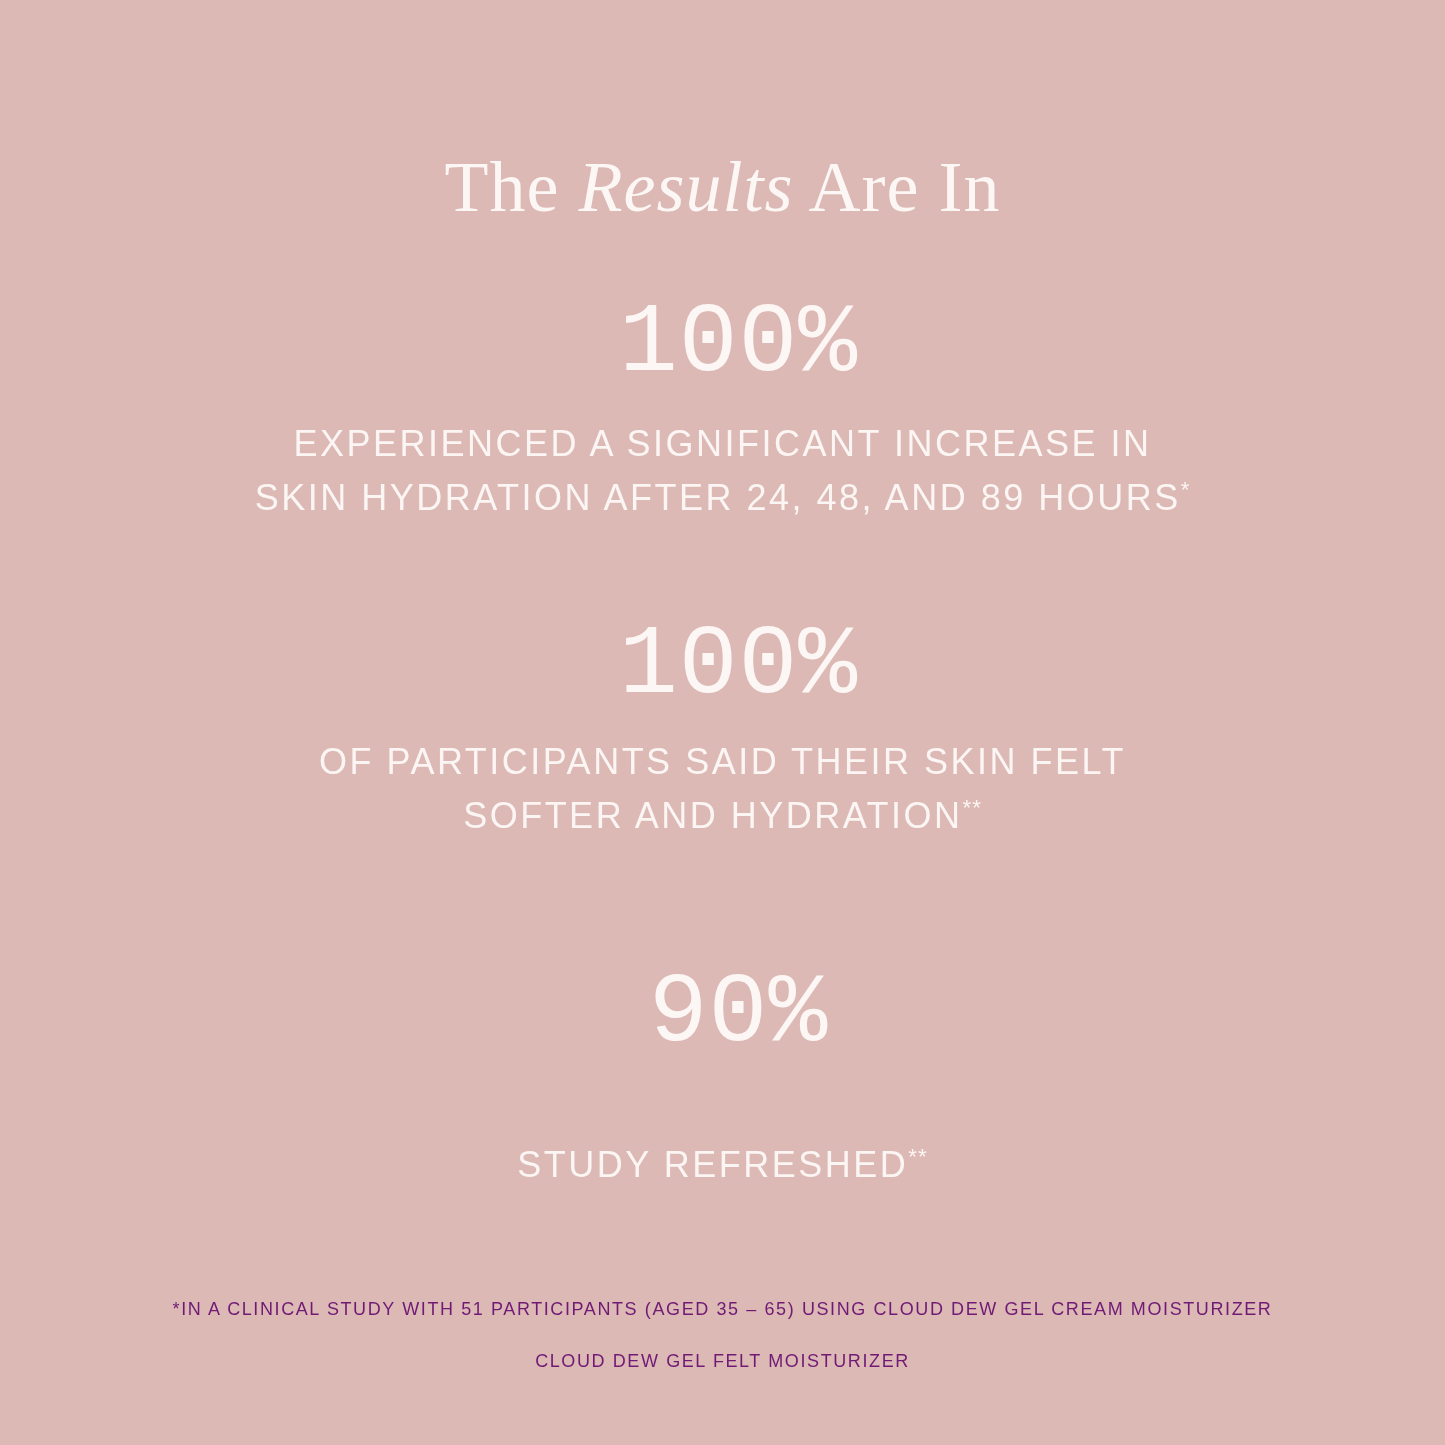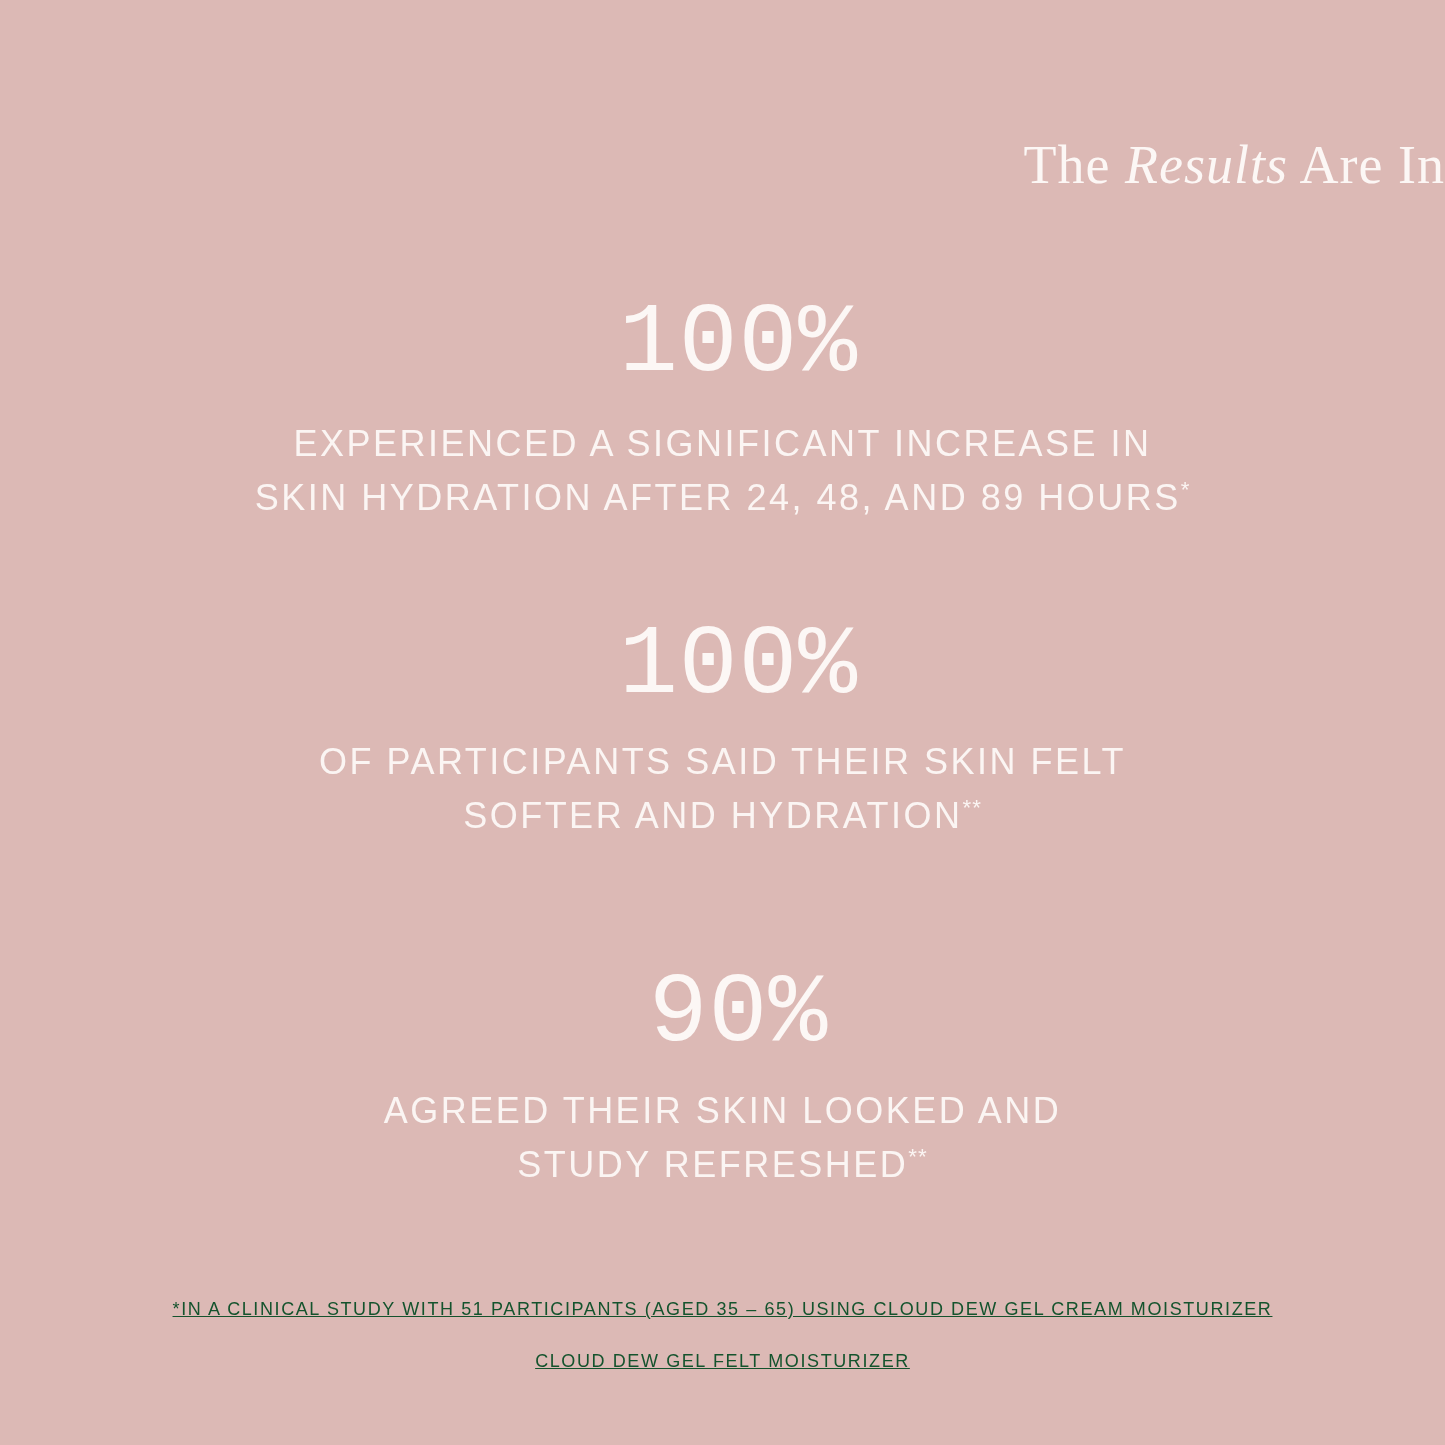--- a/index.html
+++ b/index.html
@@ -15,24 +15,24 @@
     background: #dcb9b5;
     color: #fcf7f5;
     font-family: "Liberation Sans", sans-serif;
     overflow: hidden;
   }
   .page-title {
     position: absolute;
     top: 100px;
     left: 0;
     width: 100%;
-    text-align: right;
+    text-align: center;
     font-family: "Liberation Serif", serif;
     font-weight: 400;
-    font-size: 54px;
+    font-size: 72px;
     line-height: 1.1;
     letter-spacing: 1px;
   }
   .page-title .em {
     font-style: italic;
   }
   .stat-value {
     position: absolute;
     left: 16px;
     width: 100%;
@@ -69,35 +69,34 @@
   .footnotes {
     position: absolute;
     top: 1296px;
     left: 0;
     width: 100%;
     text-align: center;
     font-size: 18px;
     font-weight: 400;
     letter-spacing: 1.6px;
     line-height: 1.45;
-    color: #14532d;
-    text-decoration: underline;
+    color: #701a75;
   }
 </style>
 </head>
 <body>
 
 <div class="canvas">
 
   <h1 class="page-title"><span>The </span><span class="em">Results</span><span> Are In</span></h1>
 
   <div class="stat-value stat-value-1">100%</div>
   <div class="stat-desc stat-desc-1"><span>EXPERIENCED A SIGNIFICANT INCREASE IN</span><br><span>SKIN HYDRATION AFTER 24, 48, AND 89 HOURS</span><sup>*</sup></div>
 
   <div class="stat-value stat-value-2">100%</div>
   <div class="stat-desc stat-desc-2"><span>OF PARTICIPANTS SAID THEIR SKIN FELT</span><br><span>SOFTER AND HYDRATION</span><sup>**</sup></div>
 
   <div class="stat-value stat-value-3">90%</div>
-  <div class="stat-desc stat-desc-3"><span>AGREED THEIR SKIN LOOKED AND</span><br><span>STUDY REFRESHED</span><sup>**</sup></div>
+  <div class="stat-desc stat-desc-3"><br><span>STUDY REFRESHED</span><sup>**</sup></div>
 
   <div class="footnotes"><span>*IN A CLINICAL STUDY WITH 51 PARTICIPANTS (AGED 35 – 65) USING CLOUD DEW GEL CREAM MOISTURIZER</span><br><br><span>CLOUD DEW GEL FELT MOISTURIZER</span></div>
 
 </div>
 
 </body></html>

